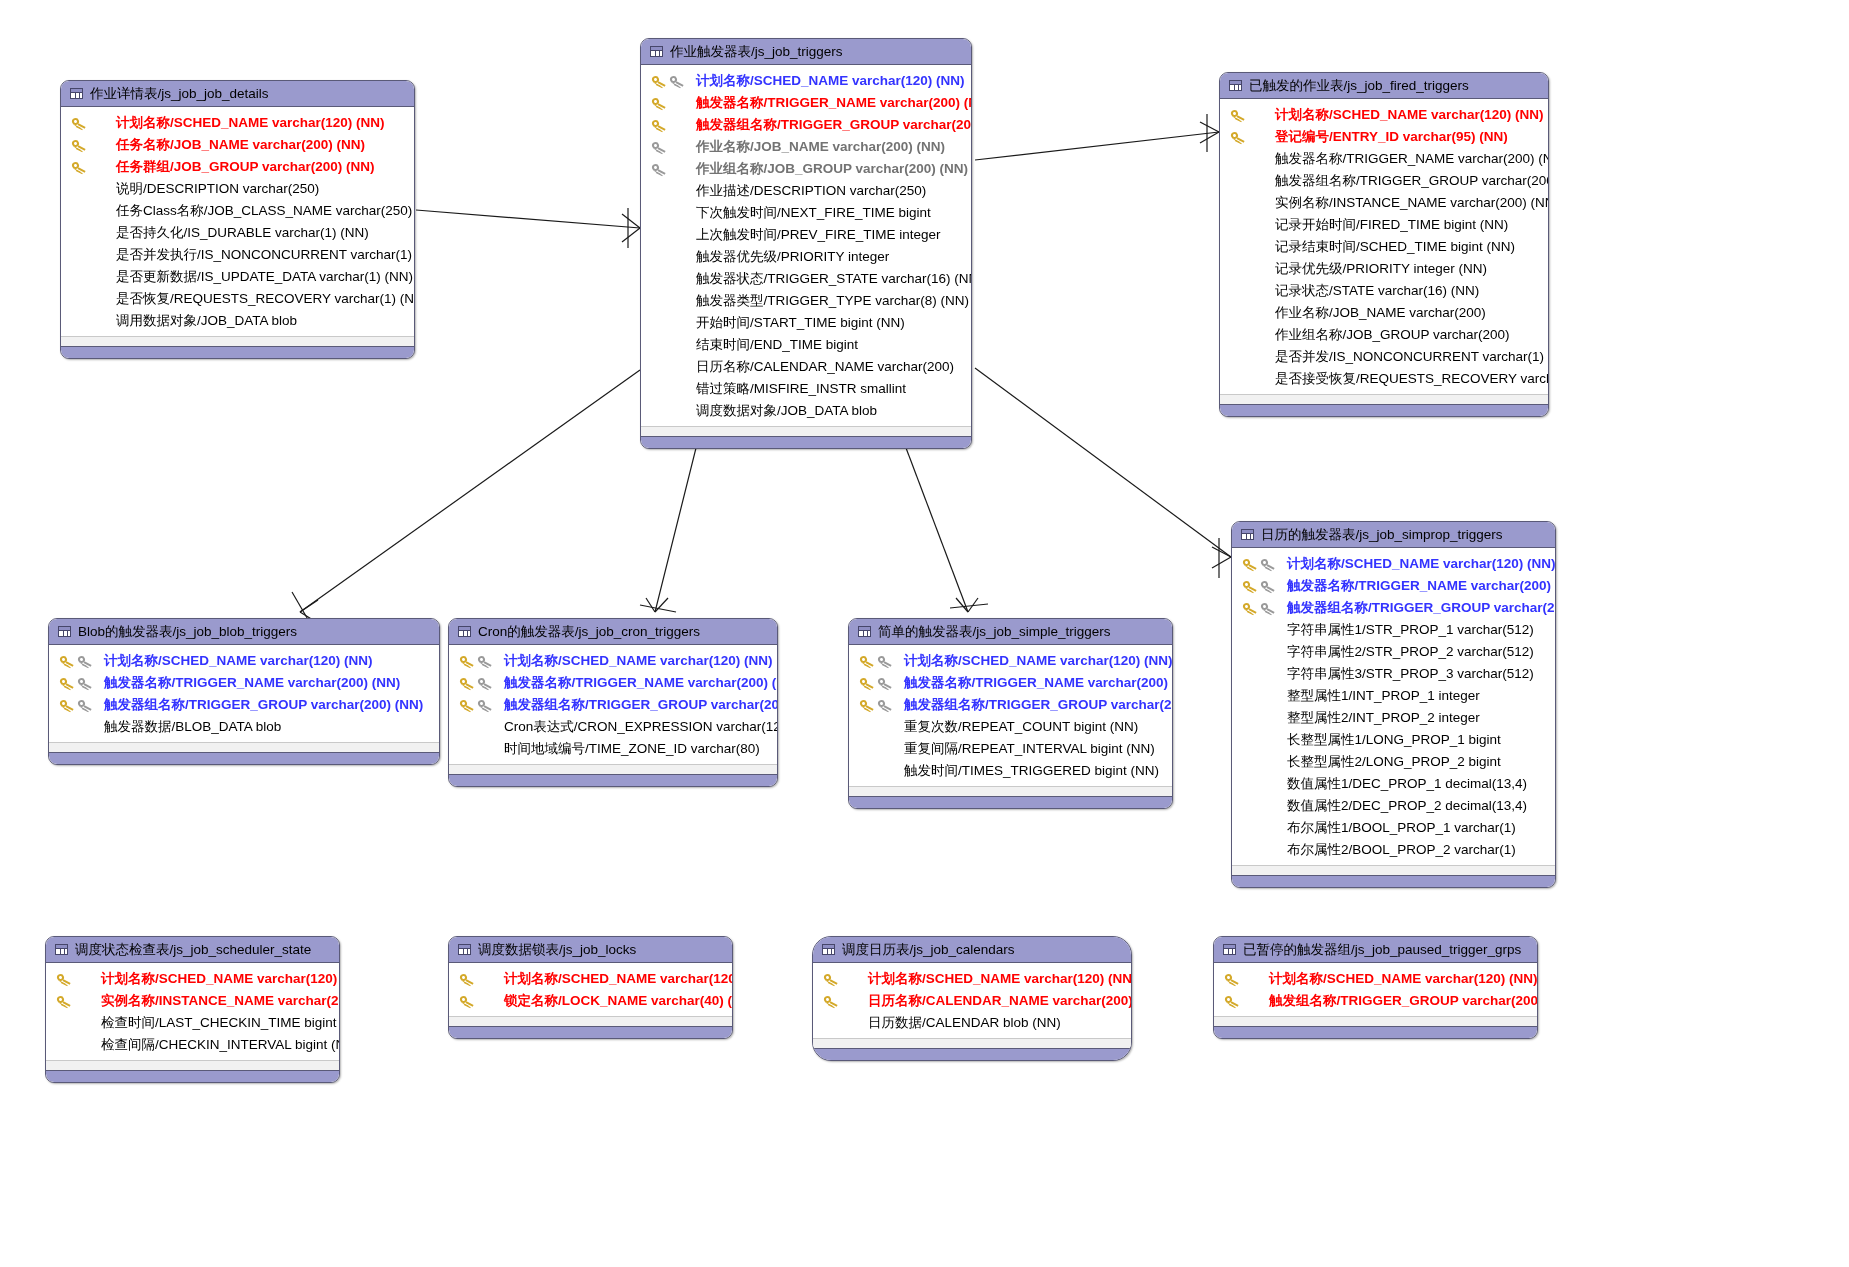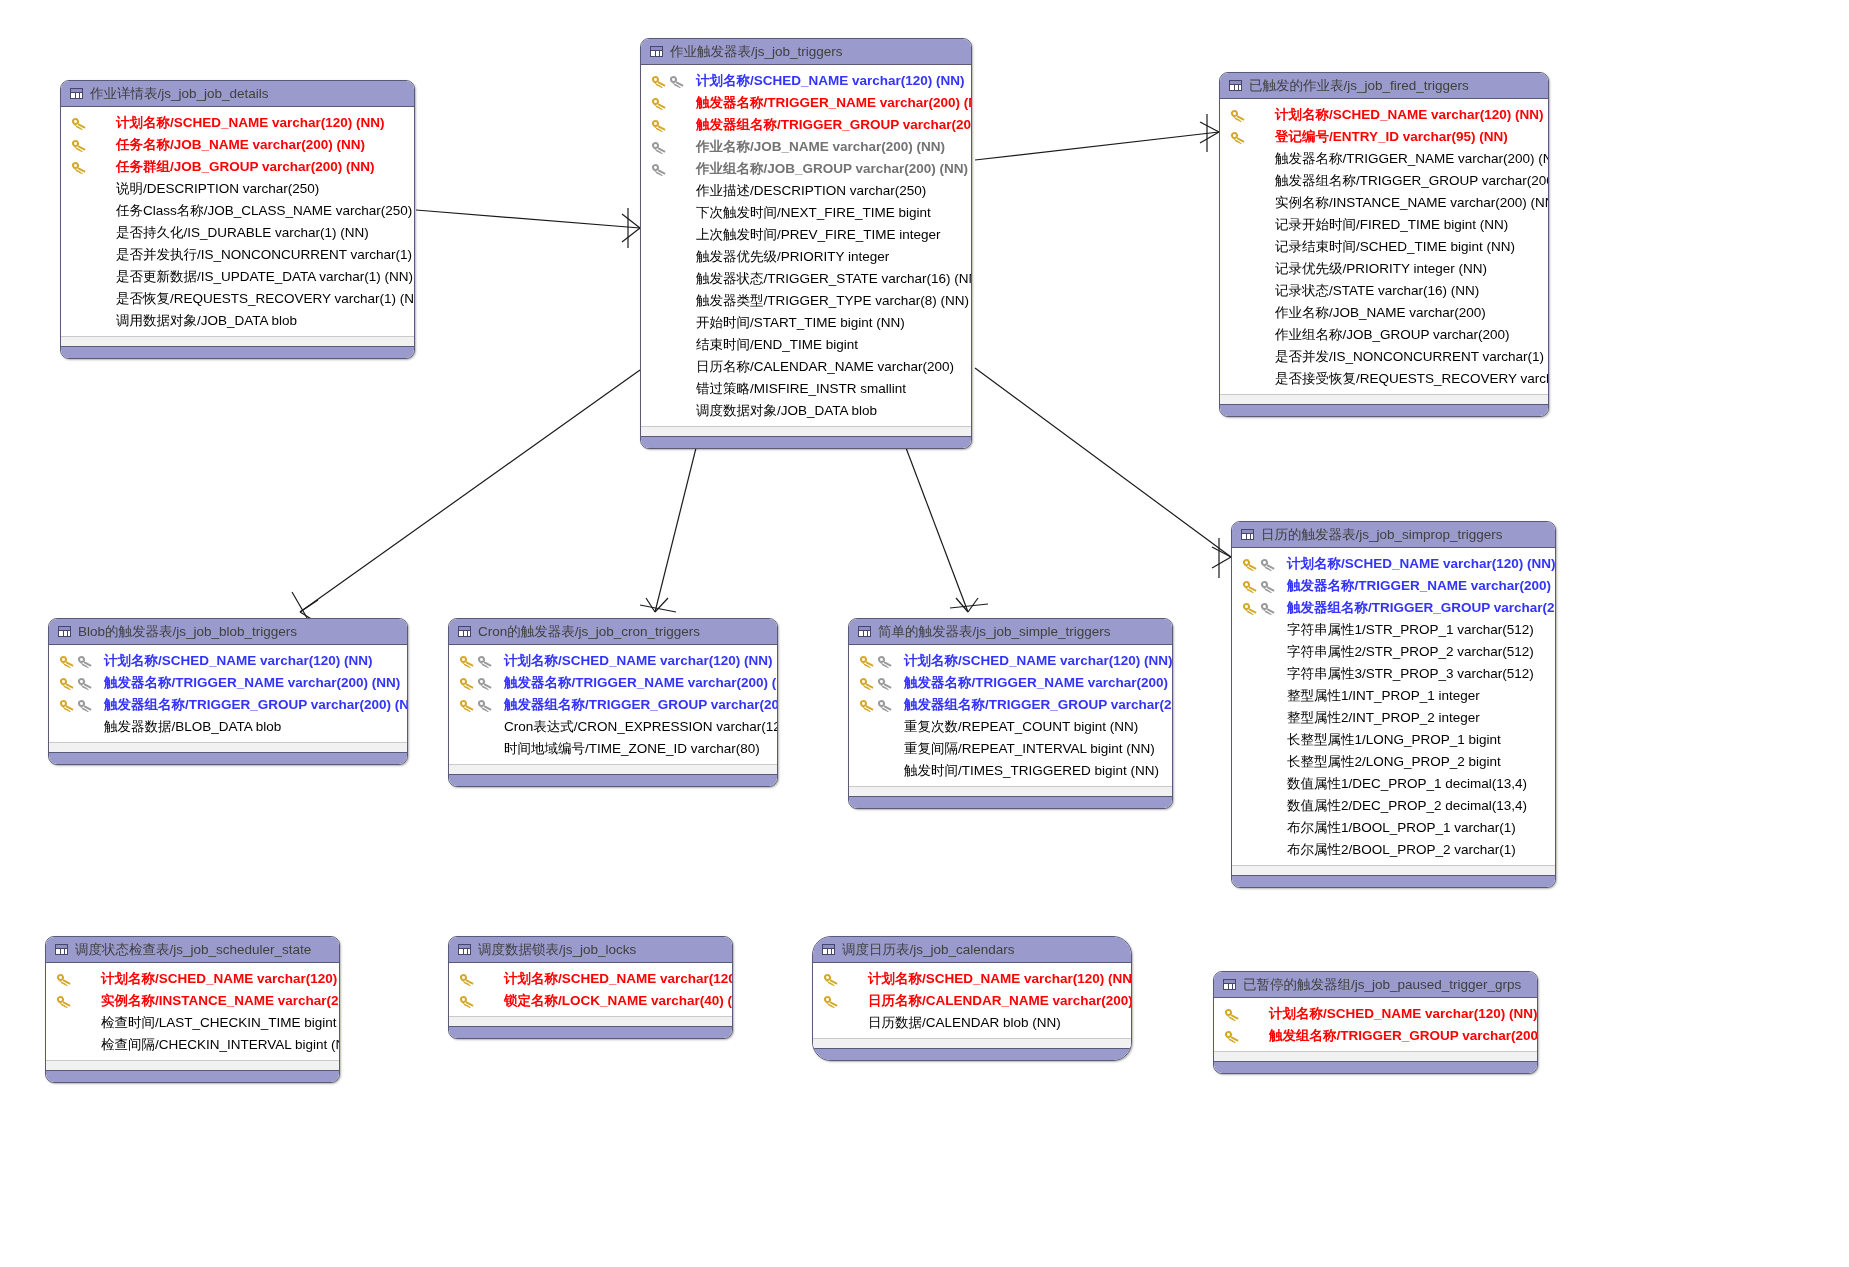--- a/index.html
+++ b/index.html
@@ -36,21 +36,21 @@
   }
   .tbl-icon::before{
     content:"";position:absolute;left:0;right:0;top:0;height:3px;background:#8e8ec4;
     border-bottom:1px solid #46466a;
   }
   .tbl-icon::after{
     content:"";position:absolute;left:4px;top:4px;bottom:0;width:1px;background:#46466a;
     box-shadow:4px 0 0 0 #46466a;
   }
   .ent-title{
-    font-size:13.5px;color:#404040;white-space:nowrap;letter-spacing:0;
+    font-size:13.5px;color:#000000;white-space:nowrap;letter-spacing:0;
   }
   .ent-body{padding:5px 0 4px 0;background:#fff;}
   .ent-footer{
     height:11px;background:#9a9acd;border-top:1px solid #5a5a78;
     border-radius:0 0 8px 8px;
   }
   .gap{height:9px;background:#f1f1f1;border-top:1px solid #c9c9c9;}
 
   .fld{
     display:flex;align-items:center;
@@ -413,21 +413,21 @@
           <span class="fld-text c-black">布尔属性1/BOOL_PROP_1 varchar(1)</span>
         </div>
         <div class="fld">
           <span class="keys"></span>
           <span class="fld-text c-black">布尔属性2/BOOL_PROP_2 varchar(1)</span>
         </div>
       </div>
     <div class="gap"></div>
     <div class="ent-footer"></div>
   </div>
-    <div class="entity" style="left: 48px; top: 618px; width: 360px;">
+    <div class="entity" style="left: 48px; top: 618px; width: 392px;">
     <div class="ent-header">
       <span class="tbl-icon"></span>
       <span class="ent-title">Blob的触发器表/js_job_blob_triggers</span>
     </div>
     <div class="ent-body">
         <div class="fld">
           <span class="keys">
             <span class="key gold"></span>
             <span class="key grey"></span>
           </span>
@@ -608,21 +608,21 @@
           <span class="fld-text c-red">日历名称/CALENDAR_NAME varchar(200) (NN)</span>
         </div>
         <div class="fld">
           <span class="keys"></span>
           <span class="fld-text c-black">日历数据/CALENDAR blob (NN)</span>
         </div>
       </div>
     <div class="gap"></div>
     <div class="ent-footer"></div>
   </div>
-    <div class="entity" style="left: 1213px; top: 936px; width: 325px; margin-top: 35px;">
+    <div class="entity" style="left: 1213px; top: 936px; width: 325px;">
     <div class="ent-header">
       <span class="tbl-icon"></span>
       <span class="ent-title">已暂停的触发器组/js_job_paused_trigger_grps</span>
     </div>
     <div class="ent-body">
         <div class="fld">
           <span class="keys">
             <span class="key gold"></span>
           </span>
           <span class="fld-text c-red">计划名称/SCHED_NAME varchar(120) (NN)</span>

